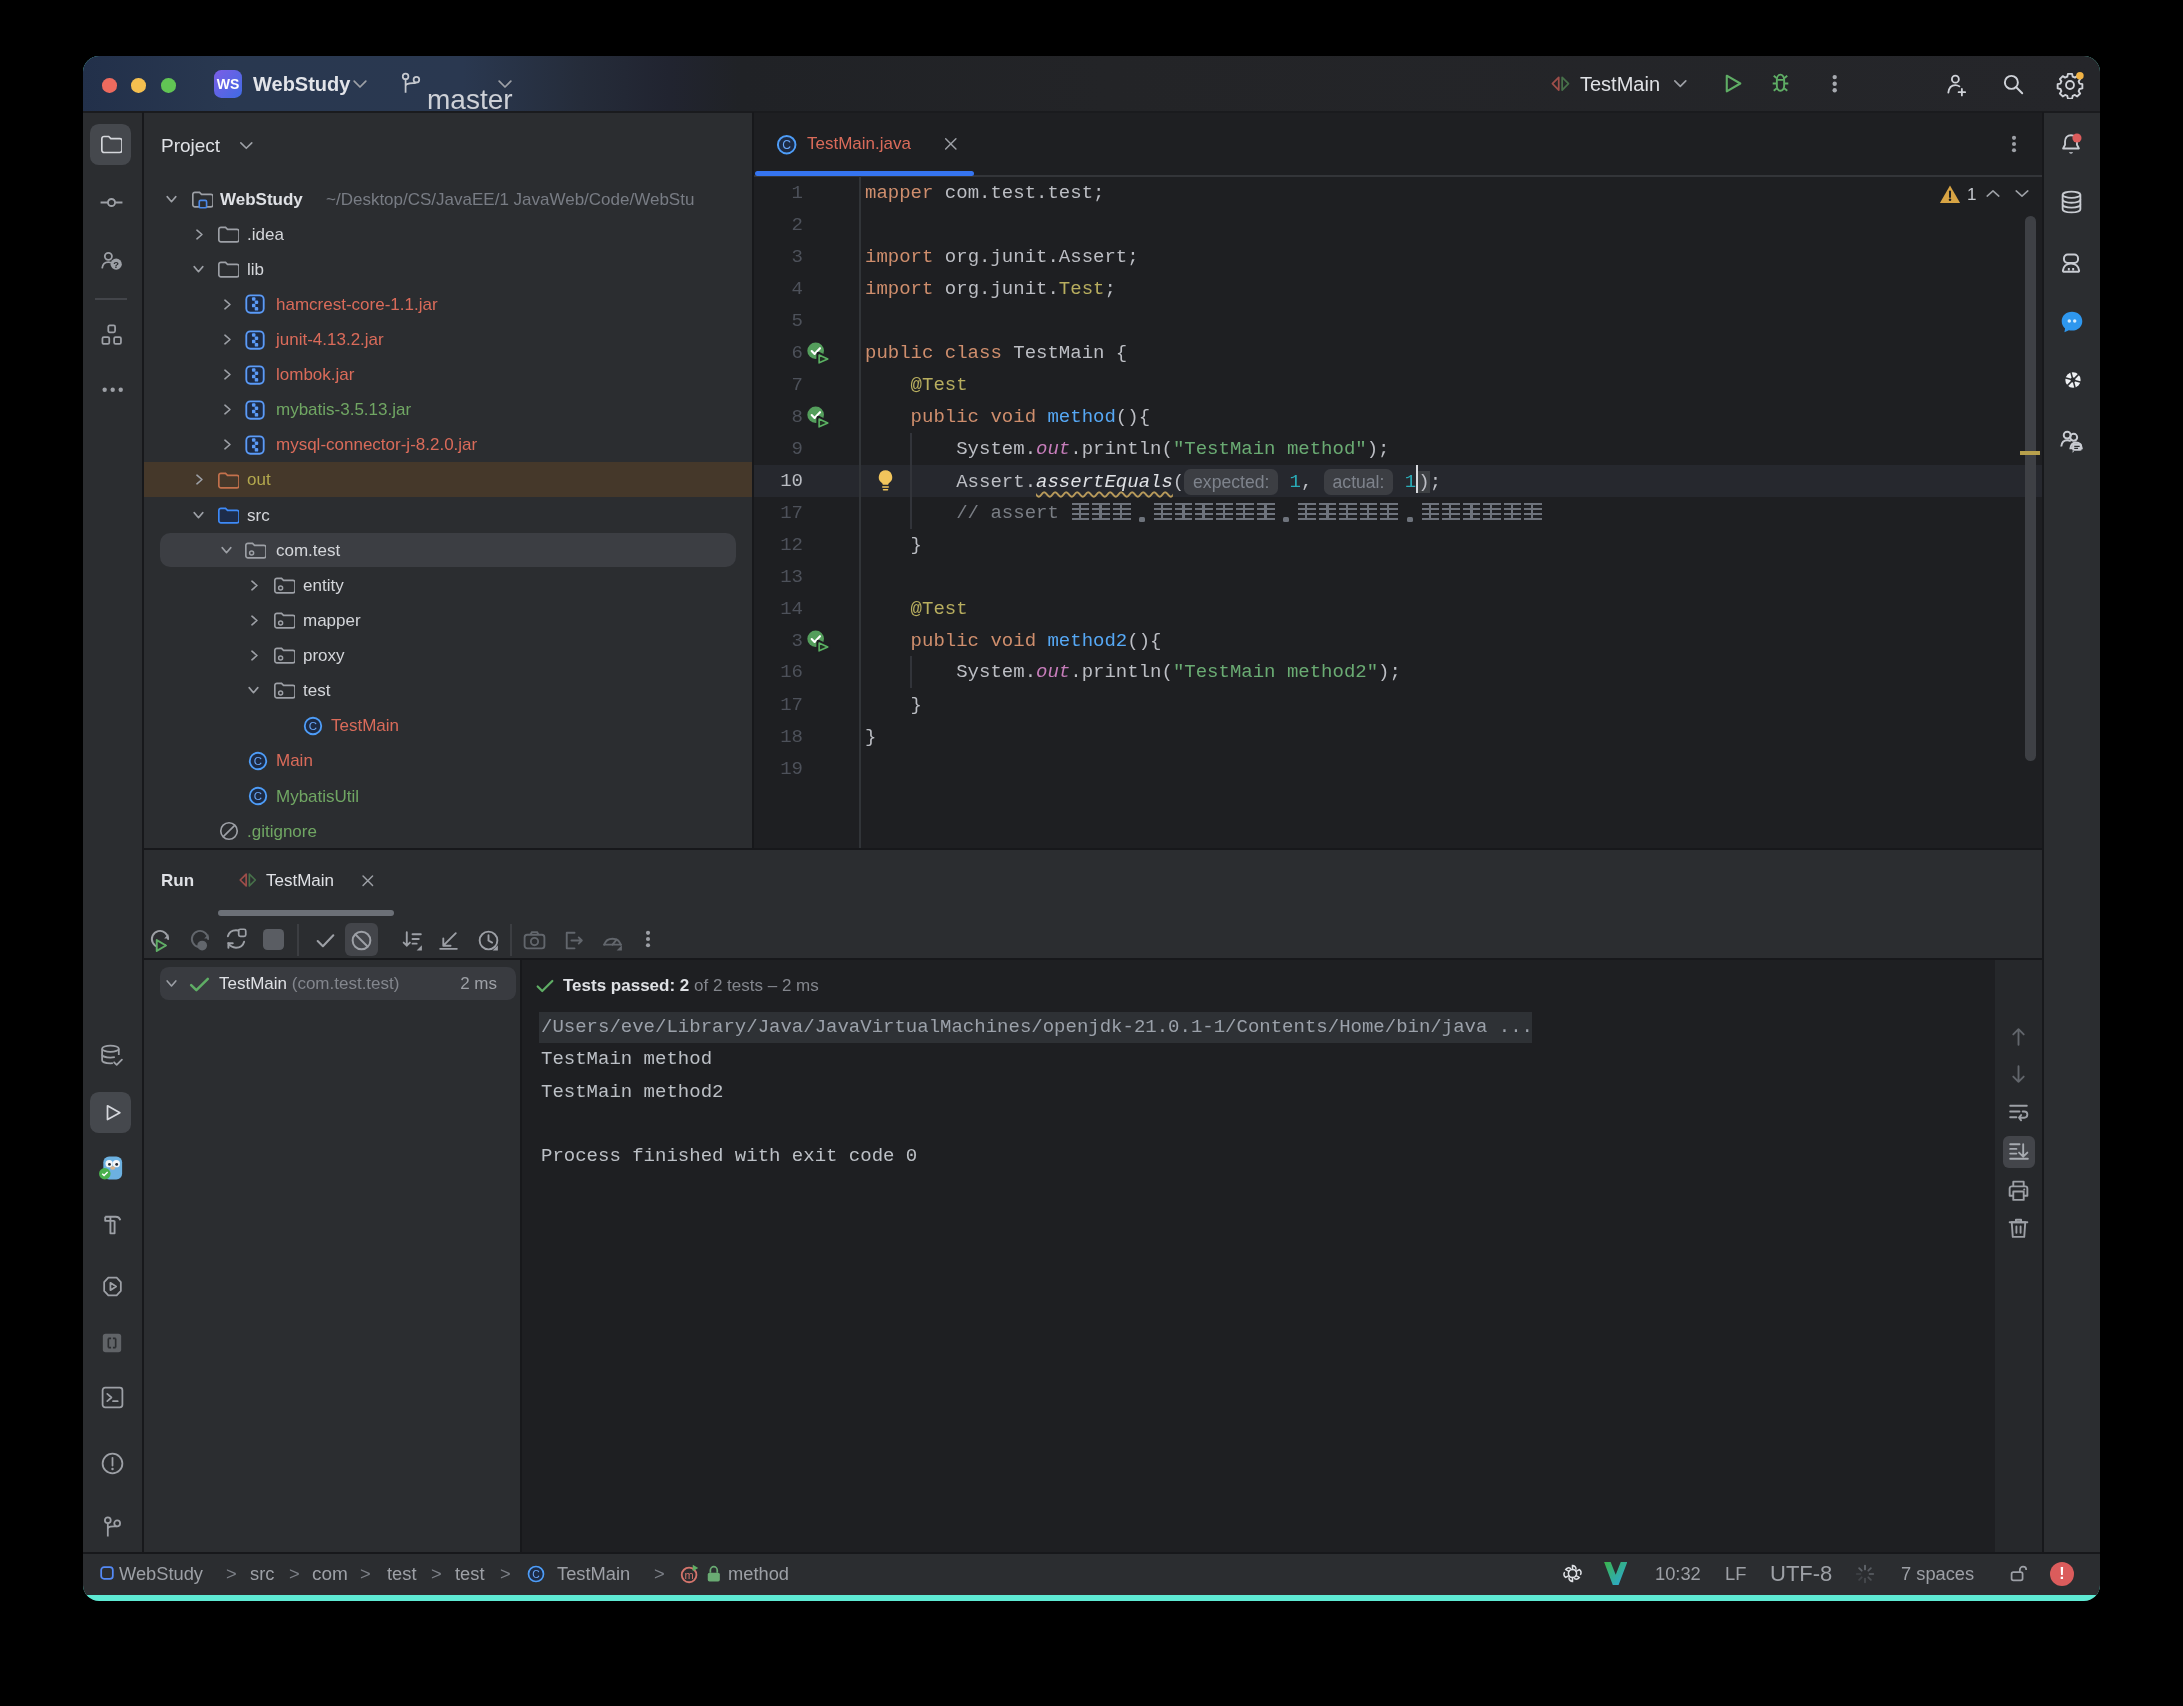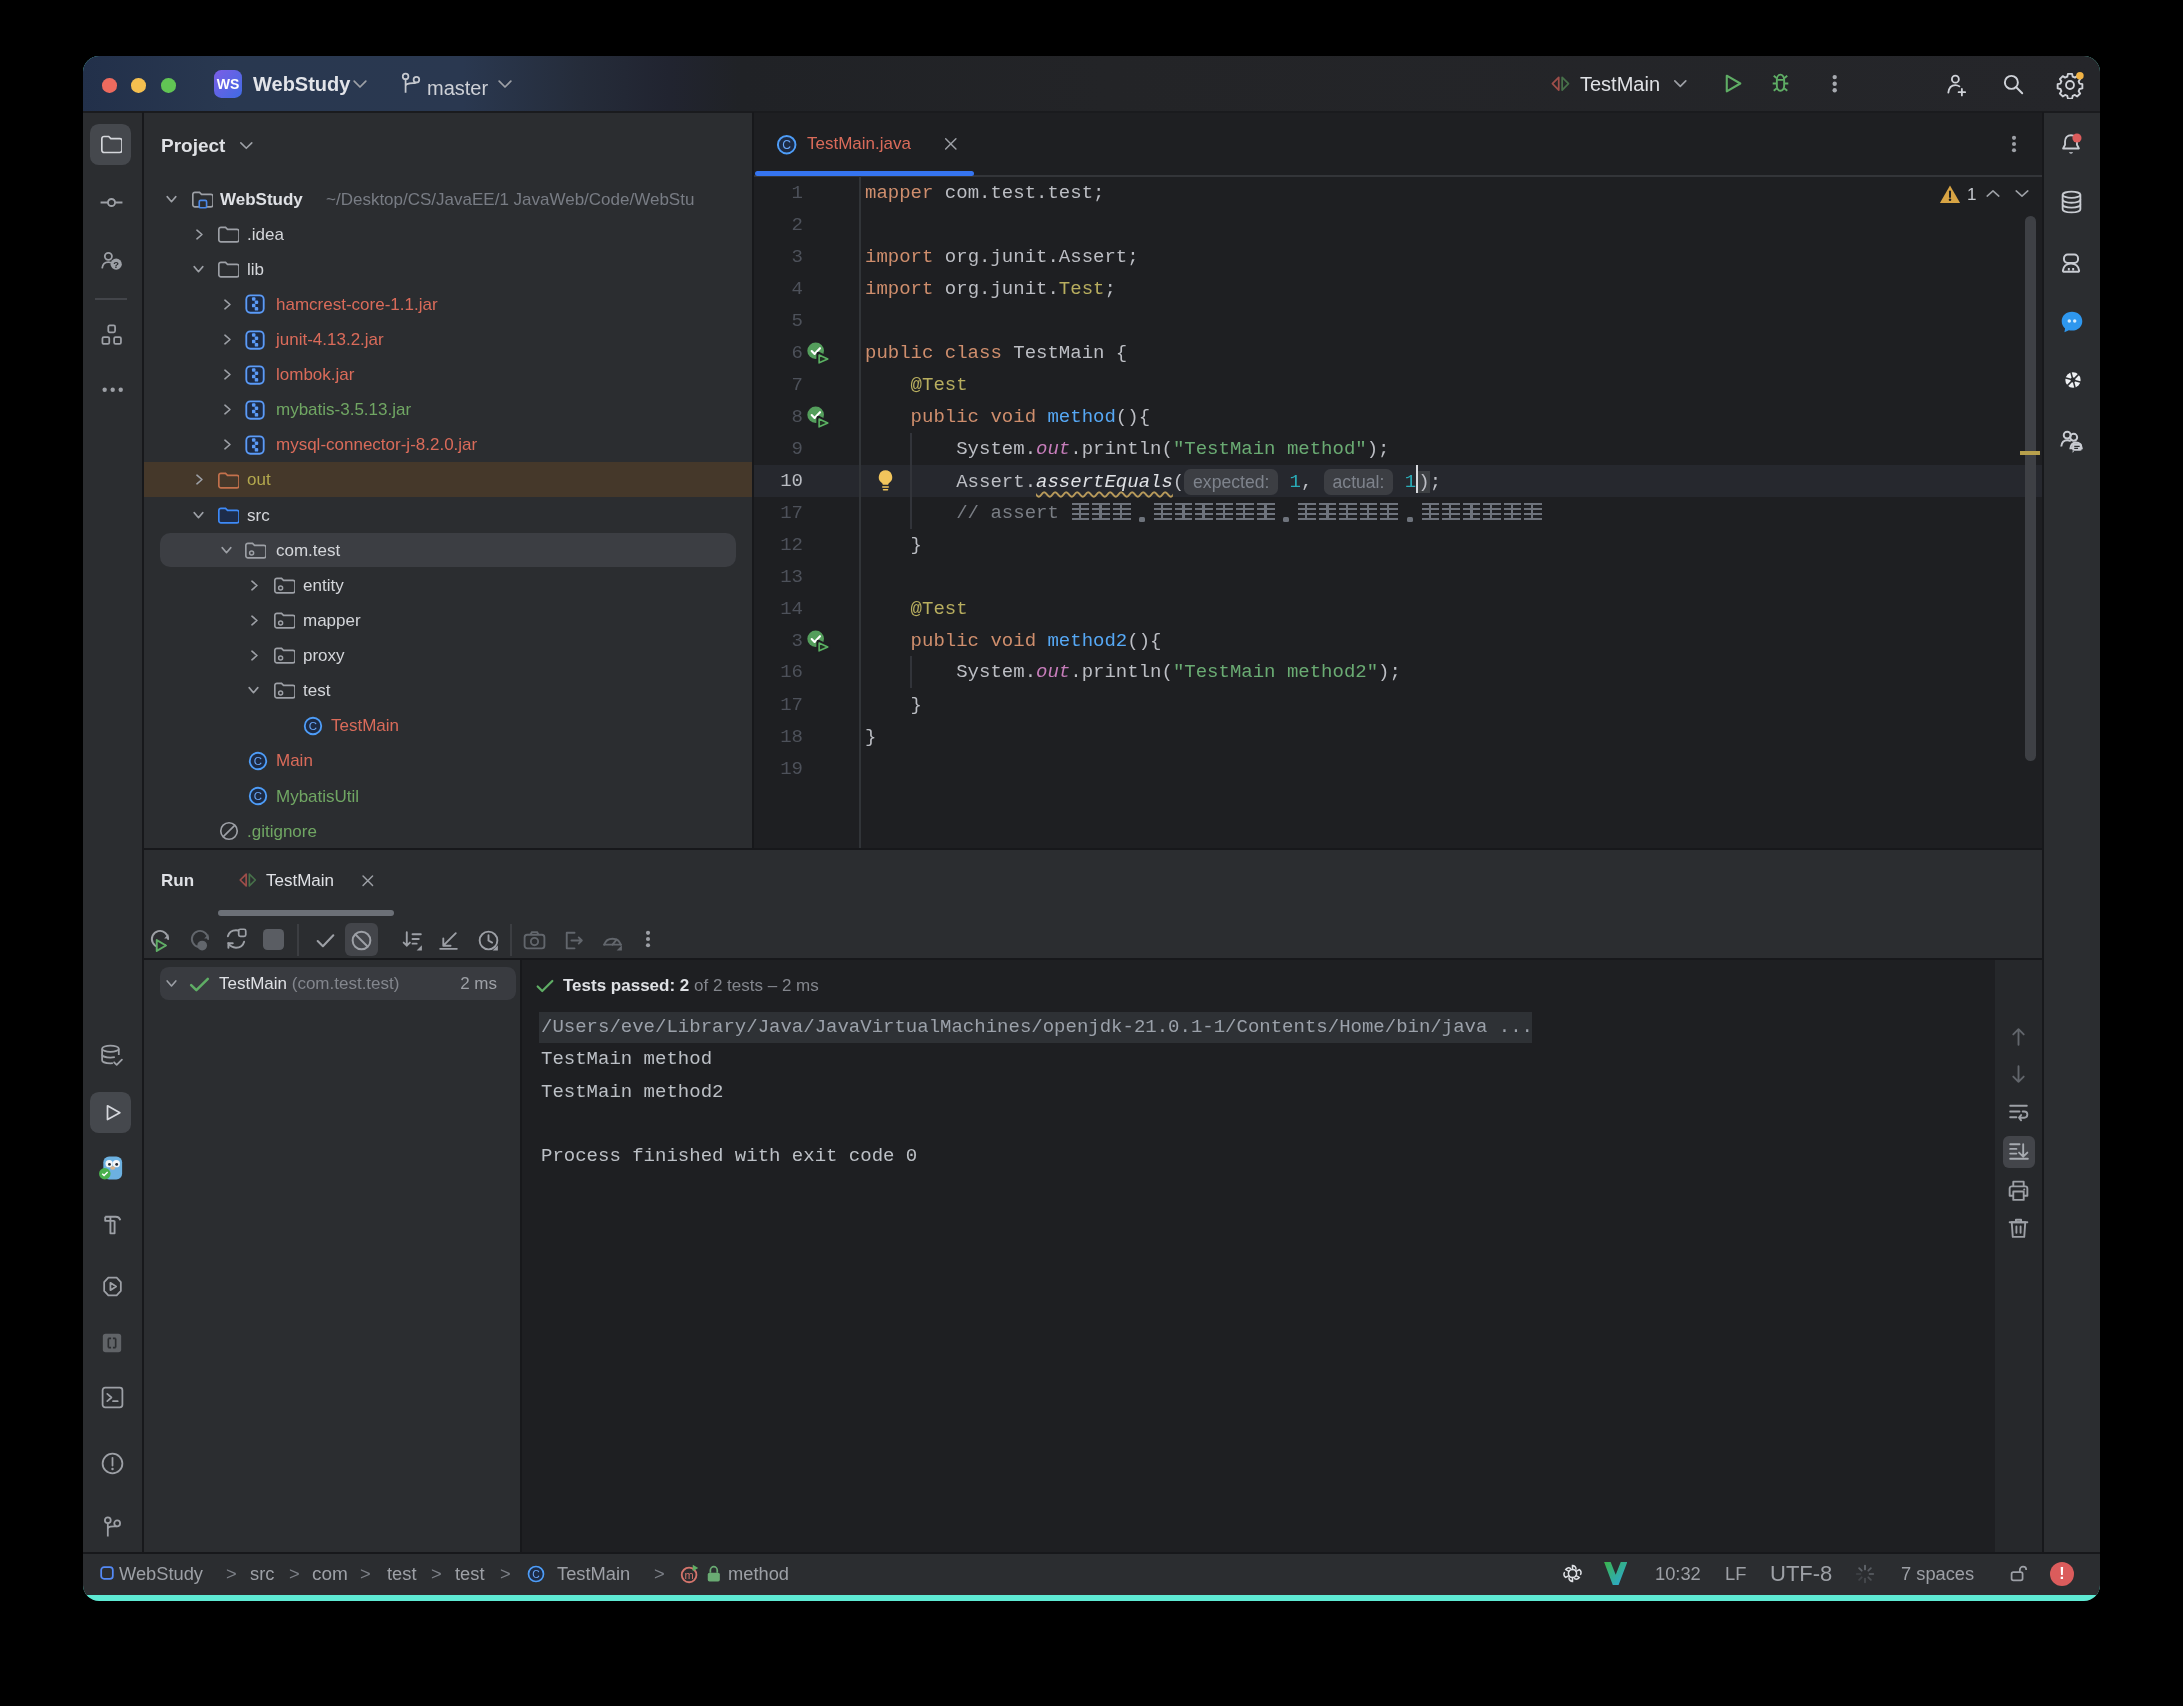--- a/index.html
+++ b/index.html
@@ -32,21 +32,21 @@
     <svg class="abs" style="left:269px;top:23px" width="16" height="10.2" viewBox="0 0 22 14">
         <path d="M3 3l8 8 8-8" stroke="#9da0a6" stroke-width="2.4" fill="none" stroke-linecap="round" stroke-linejoin="round"></path>
       </svg>
     <svg class="abs" style="left:315px;top:15.4px" width="26" height="26" viewBox="0 0 24 24">
         <g stroke="#c6c9cf" stroke-width="1.6" fill="none">
           <circle cx="7" cy="5" r="2.6"></circle>
           <circle cx="17" cy="8" r="2.6"></circle>
           <path d="M7 7.6v12.4M7 14c0-4 10-2 10-3.4"></path>
         </g>
       </svg>
-    <div class="abs cy" style="left:344px;top:4px;height:56px;color:#ced1d7;font-size:20px">master</div>
+    <div class="abs cy" style="left:344px;top:16px;height:56px;color:#ced1d7;font-size:28px">master</div>
     <svg class="abs" style="left:414px;top:23px" width="16" height="10.2" viewBox="0 0 22 14">
         <path d="M3 3l8 8 8-8" stroke="#9da0a6" stroke-width="2.4" fill="none" stroke-linecap="round" stroke-linejoin="round"></path>
       </svg>
 
     <svg class="abs" style="left:1466px;top:16px" width="23.4" height="23.4" viewBox="0 0 24 24">
         <path d="M10 5.5L3.5 12 10 18.5z" fill="none" stroke="#9e4e4a" stroke-width="1.8" stroke-linejoin="round"></path>
         <path d="M13.5 5.5L20 12l-6.5 6.5z" fill="none" stroke="#47704a" stroke-width="1.8" stroke-linejoin="round"></path>
       </svg>
     <div class="abs cy" style="left:1497px;top:0;height:56px;color:#dfe1e5;font-size:20px">TestMain</div>
     <svg class="abs" style="left:1590px;top:23.4px" width="14.6" height="9.5" viewBox="0 0 20 13">
@@ -184,21 +184,21 @@
         <g fill="none" stroke="#9da0a6" stroke-width="1.7">
           <circle cx="7.5" cy="5.5" r="2.8"></circle>
           <circle cx="16.5" cy="8.5" r="2.8"></circle>
           <path d="M7.5 8.3v12.7M7.5 14c0-3.8 9-2 9-2.7"></path>
         </g>
       </svg>
   </div>
 
   <div class="abs" id="project" style="left:59px;top:56px;width:612px;height:737px;background:#2b2d30;overflow:hidden">
 
-    <div class="abs cy" style="left:19px;top:19px;height:29px;line-height:29px;color:#dfe1e5;font-weight:bold;font-size:19px">Project</div>
+    <div class="abs cy" style="left:19px;top:19px;height:29px;line-height:29px;color:#dfe1e5;font-weight:normal;font-size:19px">Project</div>
     <svg class="abs" style="left:97px;top:29px" width="14.6" height="9.5" viewBox="0 0 20 13">
         <path d="M2.5 2.5l7.5 7.5 7.5-7.5" stroke="#9da0a6" stroke-width="2.2" fill="none" stroke-linecap="round" stroke-linejoin="round"></path>
       </svg>
 
     <div class="abs" style="left:0;top:350px;width:612px;height:35px;background:#45382a"></div>
     <div class="abs" style="left:17.6px;top:421px;width:576px;height:34px;background:#3c3e43;border-radius:10.2px"></div>
 
     <svg class="abs" style="left:23.4px;top:81px" width="13" height="13" viewBox="0 0 18 18">
         <path d="M3 5l6 7 6-7" stroke="#9da0a6" stroke-width="2.2" fill="none" stroke-linecap="round" stroke-linejoin="round"></path>
       </svg>

